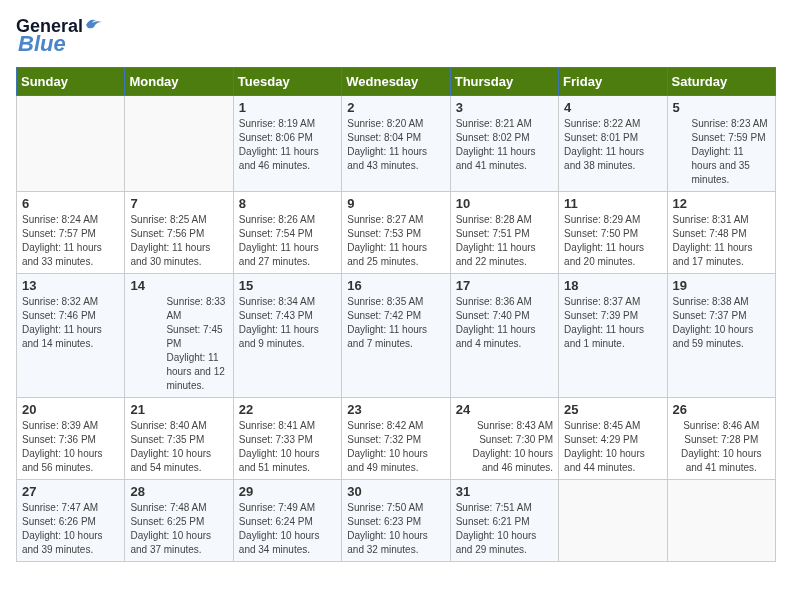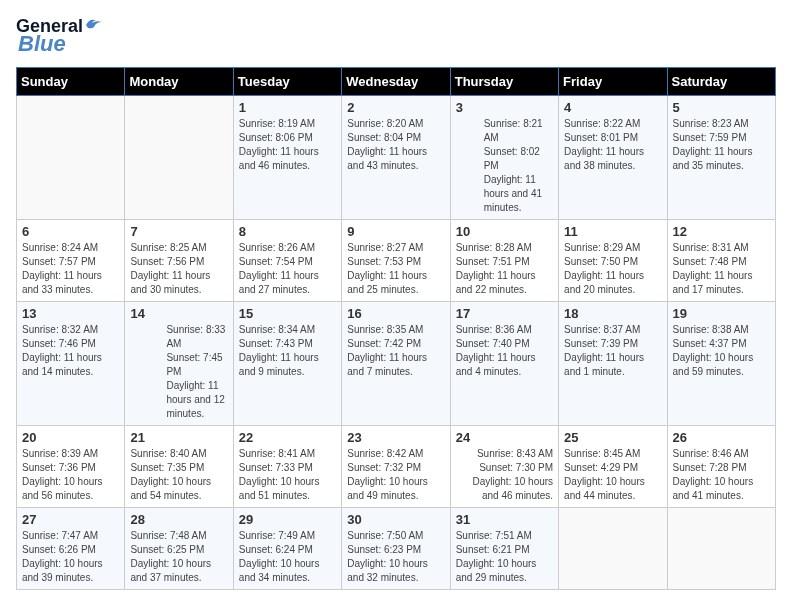--- a/index.html
+++ b/index.html
@@ -32,21 +32,21 @@
     .location {
       font-size: 15px;
       color: #555;
     }
     table {
       width: 100%;
       border-collapse: collapse;
       table-layout: fixed;
     }
     thead tr th {
-      background: #000000;
+      background: #4d7c0f;
       color: #fff;
       font-size: 13px;
       font-weight: bold;
       padding: 6px 4px;
       border: 1px solid #3a76b8;
       text-align: left;
     }
     tbody tr td {
       border: 1px solid #ccc;
       vertical-align: top;
@@ -116,33 +116,33 @@
 Daylight: 11 hours and 46 minutes.</div>
         </td>
         <td>
           <span class="day-num">2</span>
           <div class="cell-info" style="white-space: pre-line;">Sunrise: 8:20 AM
 Sunset: 8:04 PM
 Daylight: 11 hours and 43 minutes.</div>
         </td>
         <td>
           <span class="day-num">3</span>
-          <div class="cell-info" style="white-space: pre-line; margin-left: 28px;">Sunrise: 8:21 AM
+          <div class="cell-info" style="white-space: pre-line;">Sunrise: 8:21 AM
 Sunset: 8:02 PM
 Daylight: 11 hours and 41 minutes.</div>
         </td>
         <td>
           <span class="day-num">4</span>
           <div class="cell-info" style="white-space: pre-line;">Sunrise: 8:22 AM
 Sunset: 8:01 PM
 Daylight: 11 hours and 38 minutes.</div>
         </td>
         <td>
           <span class="day-num">5</span>
-          <div class="cell-info" style="white-space: pre-line;">Sunrise: 8:23 AM
+          <div class="cell-info" style="white-space: pre-line; margin-left: 19px;">Sunrise: 8:23 AM
 Sunset: 7:59 PM
 Daylight: 11 hours and 35 minutes.</div>
         </td>
       </tr>
       <tr>
         <td>
           <span class="day-num">6</span>
           <div class="cell-info" style="white-space: pre-line;">Sunrise: 8:24 AM
 Sunset: 7:57 PM
 Daylight: 11 hours and 33 minutes.</div>
@@ -217,21 +217,21 @@
         </td>
         <td>
           <span class="day-num">18</span>
           <div class="cell-info" style="white-space: pre-line;">Sunrise: 8:37 AM
 Sunset: 7:39 PM
 Daylight: 11 hours and 1 minute.</div>
         </td>
         <td>
           <span class="day-num">19</span>
           <div class="cell-info" style="white-space: pre-line;">Sunrise: 8:38 AM
-Sunset: 4:37 PM
+Sunset: 7:37 PM
 Daylight: 10 hours and 59 minutes.</div>
         </td>
       </tr>
       <tr>
         <td>
           <span class="day-num">20</span>
           <div class="cell-info" style="white-space: pre-line;">Sunrise: 8:39 AM
 Sunset: 7:36 PM
 Daylight: 10 hours and 56 minutes.</div>
         </td>
@@ -260,21 +260,21 @@
 Daylight: 10 hours and 46 minutes.</div>
         </td>
         <td>
           <span class="day-num">25</span>
           <div class="cell-info" style="white-space: pre-line;">Sunrise: 8:45 AM
 Sunset: 4:29 PM
 Daylight: 10 hours and 44 minutes.</div>
         </td>
         <td>
           <span class="day-num">26</span>
-          <div class="cell-info" style="white-space: pre-line;">Sunrise: 8:46 AM
+          <div class="cell-info" style="white-space: pre-line; text-align: center;">Sunrise: 8:46 AM
 Sunset: 7:28 PM
 Daylight: 10 hours and 41 minutes.</div>
         </td>
       </tr>
       <tr>
         <td>
           <span class="day-num">27</span>
           <div class="cell-info" style="white-space: pre-line;">Sunrise: 7:47 AM
 Sunset: 6:26 PM
 Daylight: 10 hours and 39 minutes.</div>

